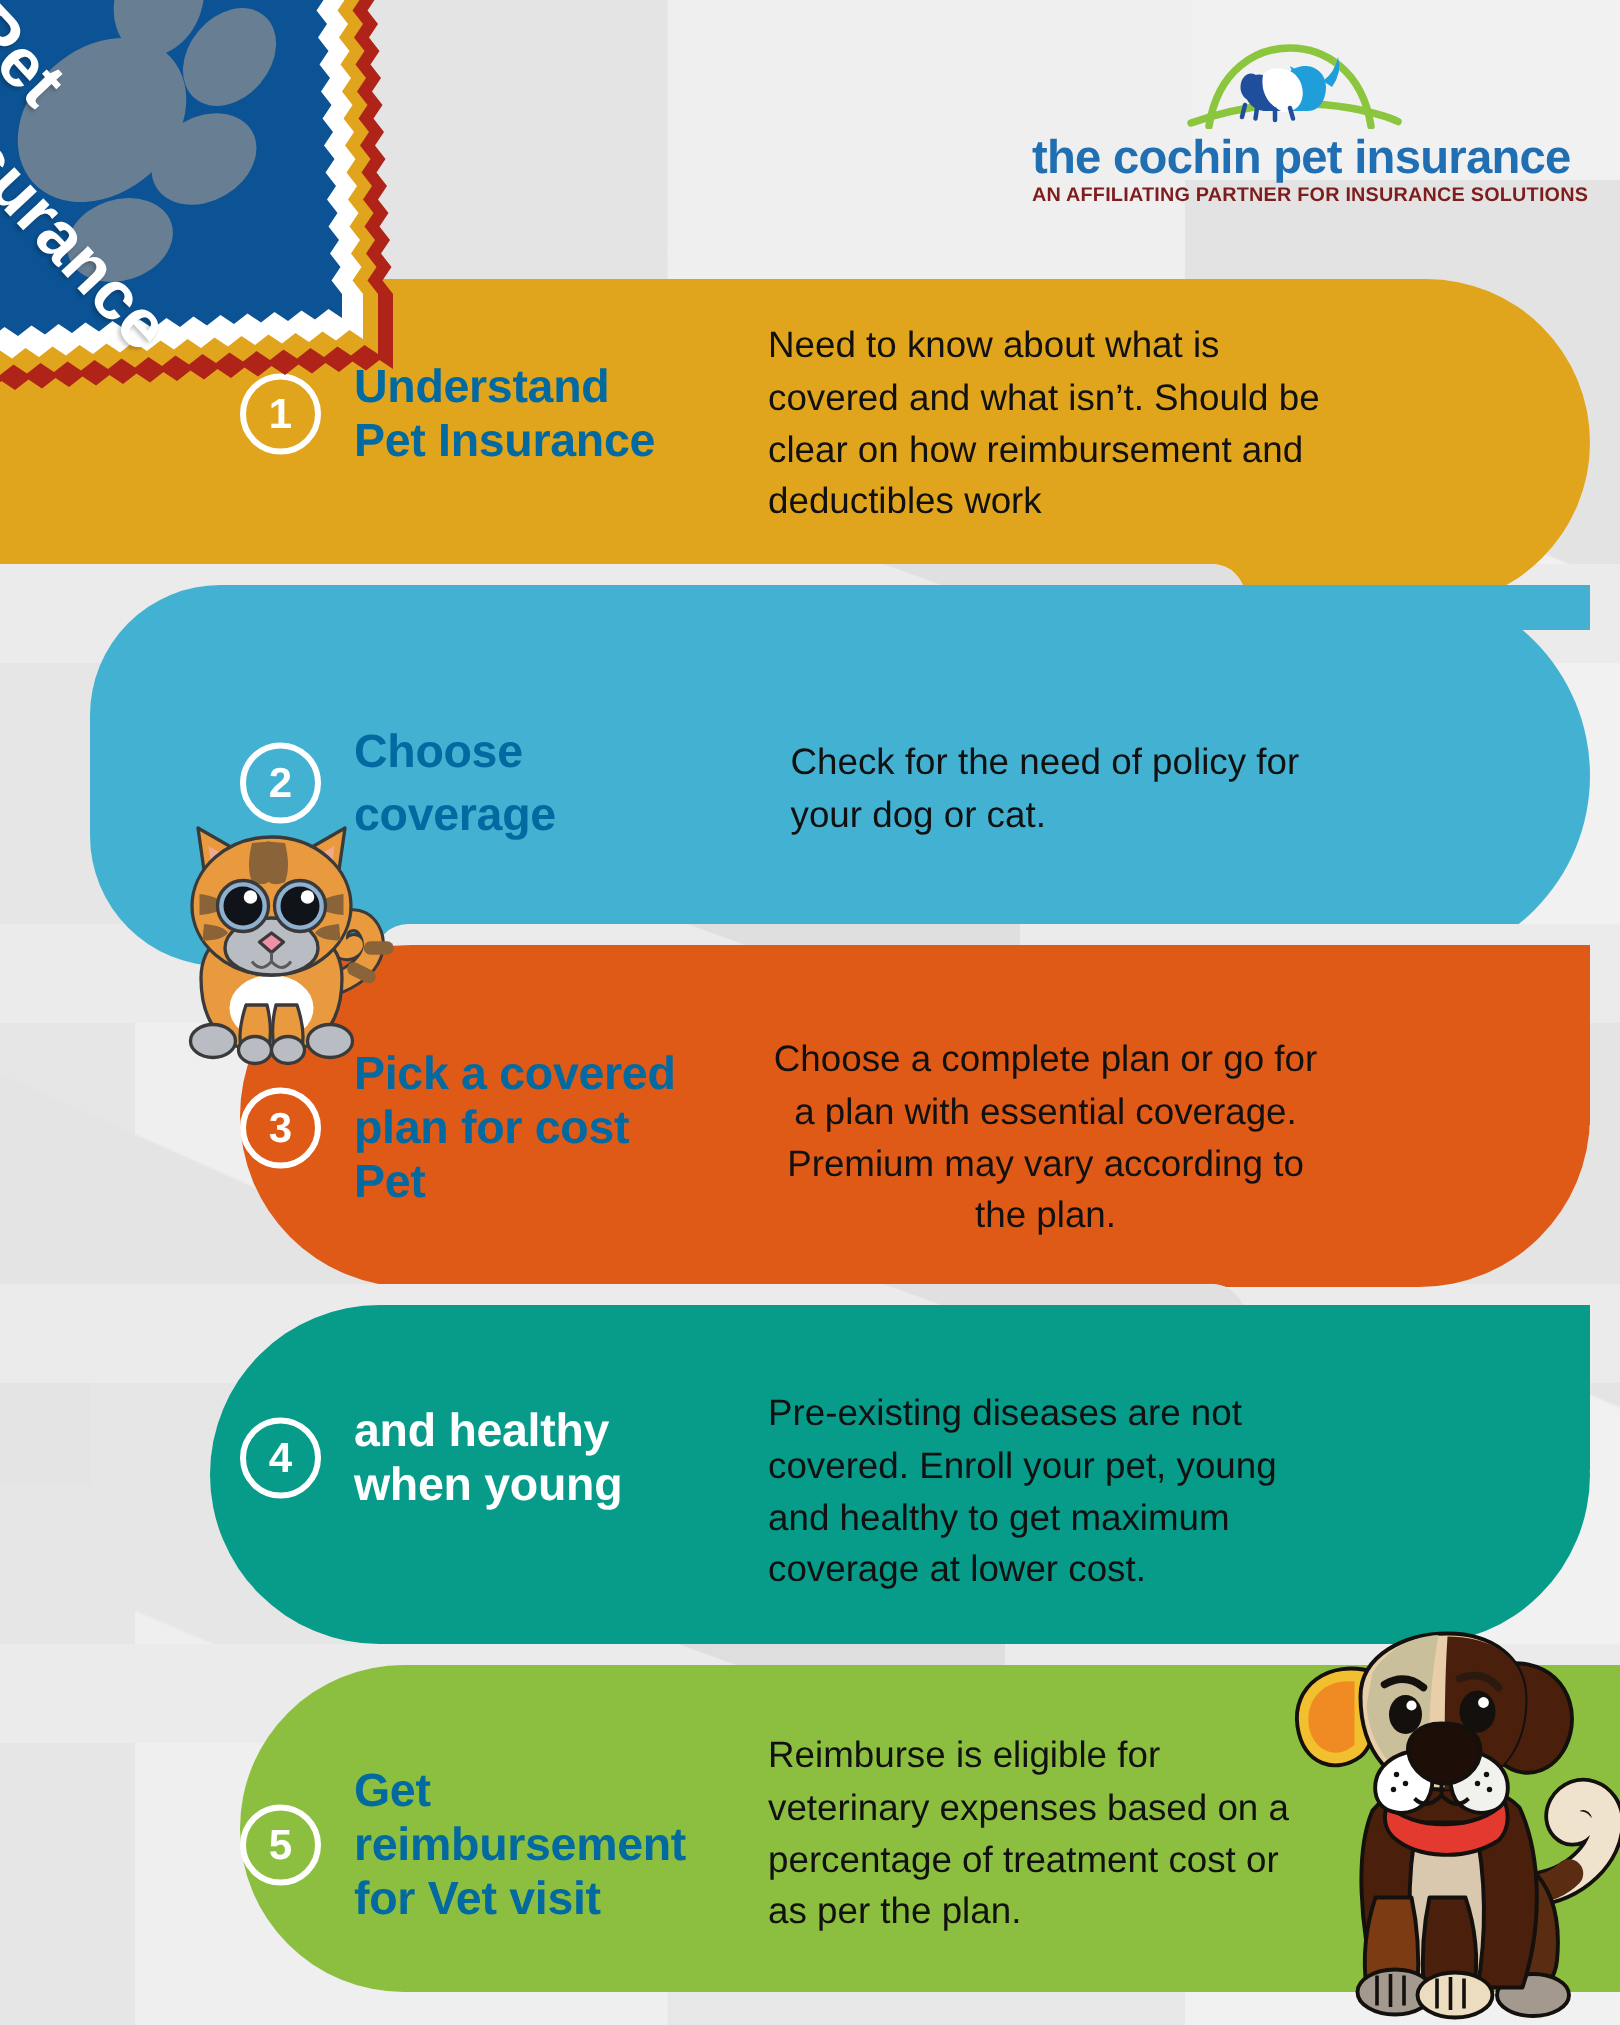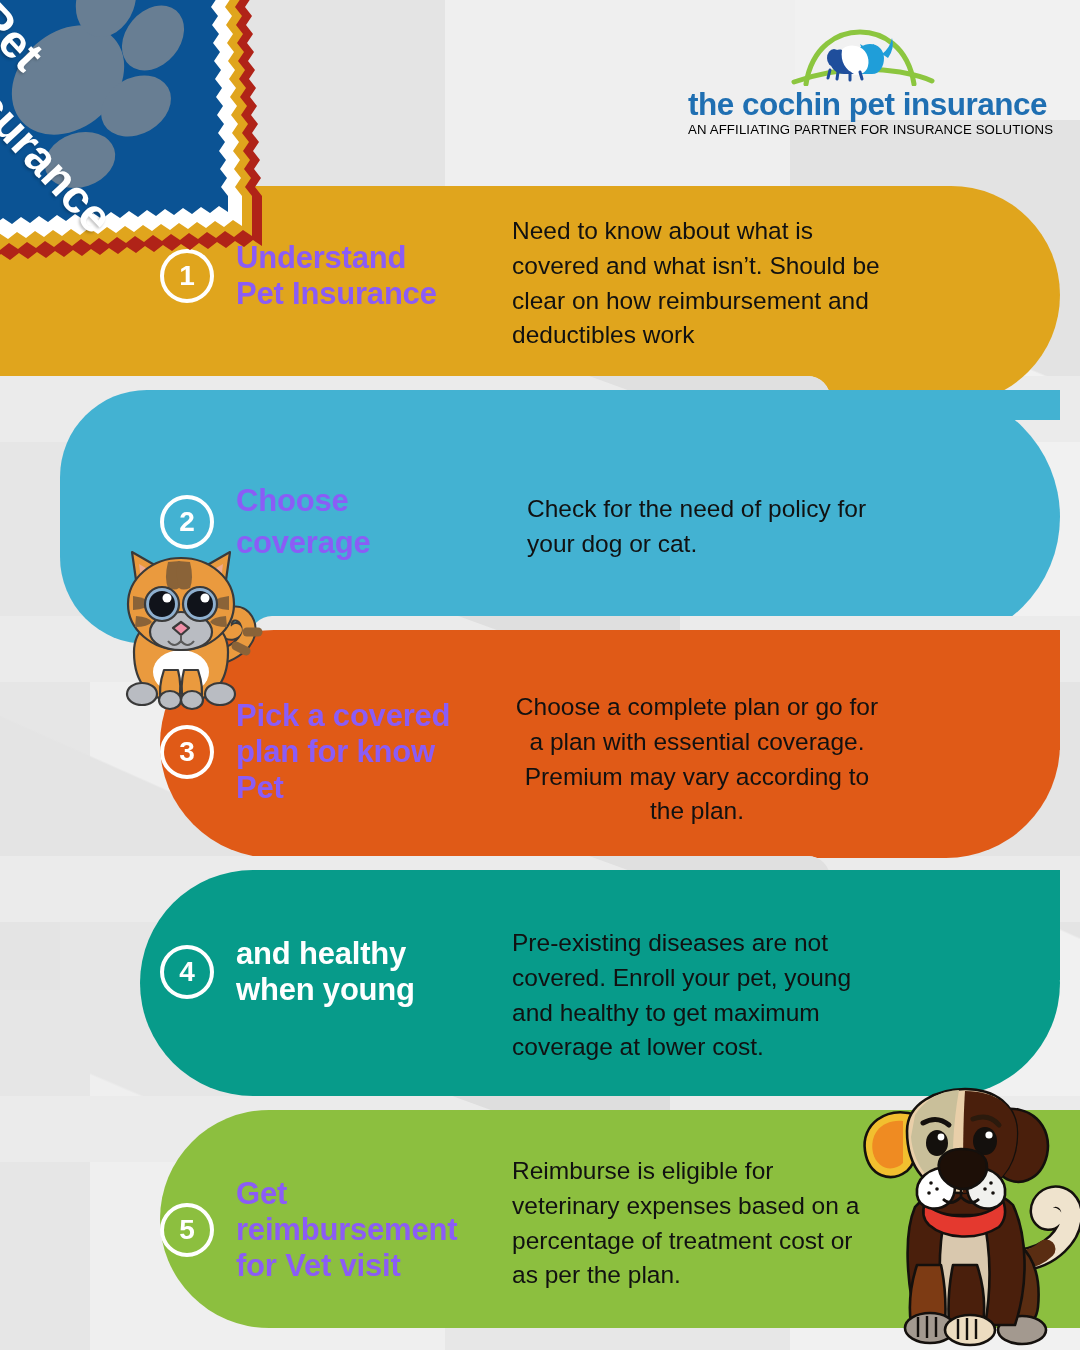--- a/index.html
+++ b/index.html
@@ -27,21 +27,21 @@
     border:4px solid #ffffff;box-sizing:border-box;
     display:flex;align-items:center;justify-content:center;
     color:#ffffff;font-size:28px;font-weight:bold;line-height:1;
     flex:0 0 auto;
   }
   .step-title{
     font-size:31px;font-weight:bold;line-height:1.16;
     letter-spacing:-0.2px;
     margin-left:22px;
   }
-  .title-blue{color:#8b5cf6;}
+  .title-blue{color:#0369a1;}
   .title-white{color:#ffffff;}
   .step-desc{
     position:absolute;
     font-size:24.5px;line-height:1.42;color:#111111;
     font-weight:400;
   }
 
   
   #badge{position:absolute;left:-60px;top:-72px;width:360px;height:360px;}
   #badge .zig{position:absolute;inset:0;}
@@ -53,21 +53,21 @@
 
   
   #logo{position:absolute;left:688px;top:26px;width:345px;height:115px;}
   #logo .brand{
     position:absolute;left:0;top:60px;width:345px;text-align:left;
     font-size:31.5px;font-weight:bold;color:#1f6fb2;letter-spacing:-0.5px;
     white-space:nowrap;
   }
   #logo .tag{
     position:absolute;left:0;top:96px;width:345px;text-align:center;
-    font-size:13.2px;font-weight:normal;color:#000000;letter-spacing:0.15px;
+    font-size:13.2px;font-weight:bold;color:#7f1d1d;letter-spacing:0.15px;
     white-space:nowrap;
   }
 
   
   #cat{position:absolute;left:86px;top:542px;width:190px;height:185px;}
   #dog{position:absolute;left:845px;top:1085px;width:240px;height:268px;}
 </style>
 </head>
 <body>
 
@@ -141,21 +141,21 @@
     </div>
   </div>
   <div class="step-desc" style="left:527px;top:492px;width:350px;">Check for the need of policy for your dog or cat.</div>
 
   <div class="step-content" style="left:160px;top:698px;">
     <div class="num-badge">
         <span>3</span>
       </div>
     <div class="step-title title-blue">
       <div>Pick a covered</div>
-      <div>plan for know</div>
+      <div>plan for cost</div>
       <div>Pet</div>
     </div>
   </div>
   <div class="step-desc" style="left:512px;top:690px;width:370px;text-align:center;">Choose a complete plan or go for a plan with essential coverage. Premium may vary according to the plan.</div>
 
   <div class="step-content" style="left:160px;top:936px;">
     <div class="num-badge">
         <span>4</span>
       </div>
     <div class="step-title title-white">

